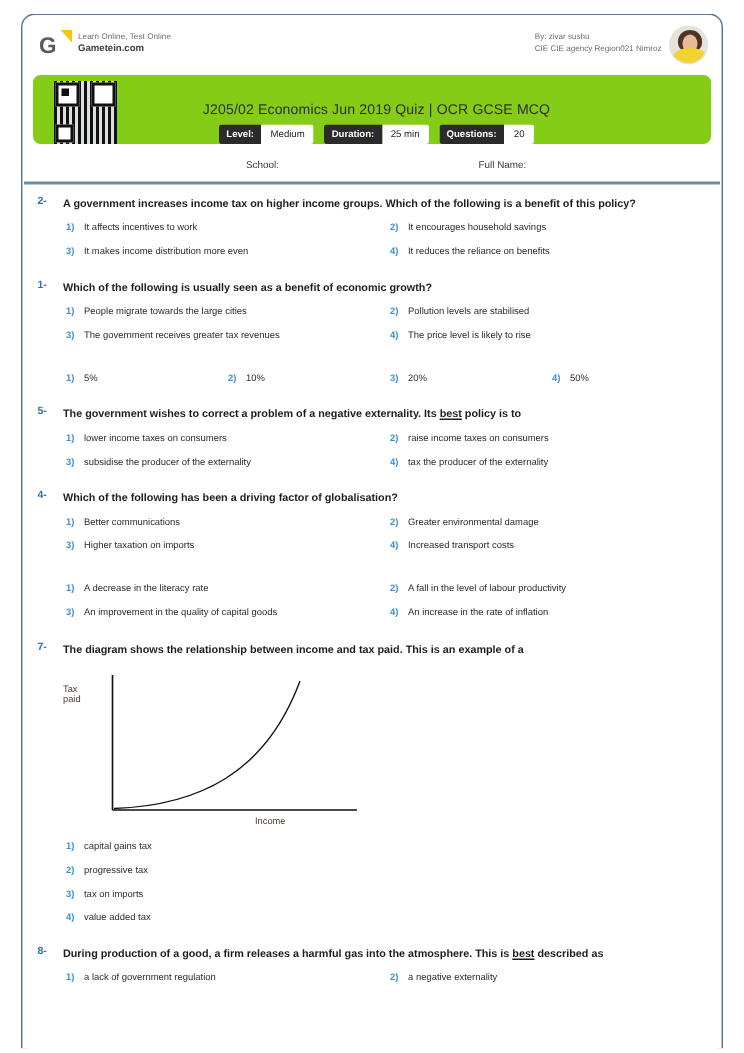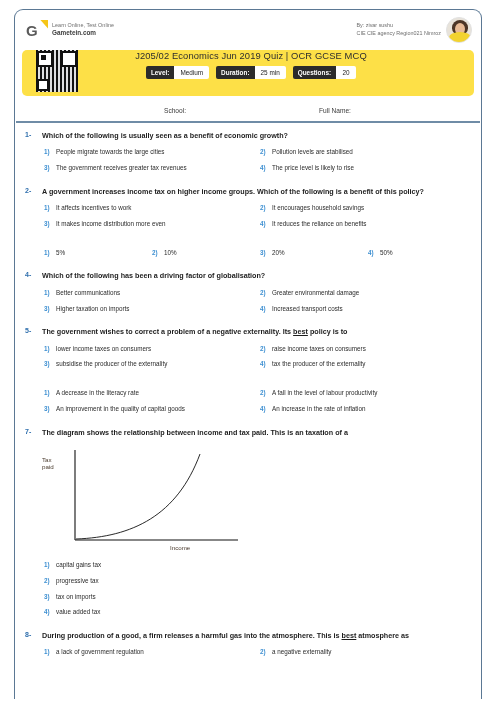--- a/index.html
+++ b/index.html
@@ -67,23 +67,23 @@
   }
   .av-hair { position:absolute; left:5px; top:2px; width:16px; height:15px; border-radius:50% 50% 45% 45%; background:#4c3526; }
   .av-face { position:absolute; left:8px; top:5px; width:10px; height:12px; border-radius:50%; background:#e8bb96; }
   .av-body { position:absolute; left:2px; bottom:-1px; width:22px; height:11px; border-radius:50% 50% 0 0; background:#f2d32f; }
 
   
   .banner {
     position: absolute;
     left: 22px; top: 50px;
     width: 452px; height: 46px;
-    background: #fde047;
+    background: #84cc16;
     border-radius: 5px;
-    display: flex; align-items: flex-start;
+    display: flex; align-items: flex-end;
   }
   .qr {
     width: 42px; height: 42px;
     margin-left: 14px;
     flex: none;
     background:
       repeating-linear-gradient(90deg,#111 0 2px,#dedfe1 2px 4px),
       repeating-linear-gradient(0deg,#111 0 2px,transparent 2px 4px);
     background-color: #fff;
     position: relative;
@@ -248,20 +248,44 @@
 
   <div class="idrow">
     <span class="school">School:</span>
     <span class="fullname">Full Name:</span>
   </div>
   <div class="divider"></div>
 
   <div id="questions">
       <div class="q">
         <div class="q-head">
+          <div class="q-num">2-</div>
+          <div class="q-text">A government increases income tax on higher income groups. Which of the following is a benefit of this policy?</div>
+        </div>
+        <div class="opts cols2">
+          <div class="opt">
+            <span class="opt-n">1)</span>
+            <span class="opt-t">It affects incentives to work</span>
+          </div>
+          <div class="opt">
+            <span class="opt-n">2)</span>
+            <span class="opt-t">It encourages household savings</span>
+          </div>
+          <div class="opt">
+            <span class="opt-n">3)</span>
+            <span class="opt-t">It makes income distribution more even</span>
+          </div>
+          <div class="opt">
+            <span class="opt-n">4)</span>
+            <span class="opt-t">It reduces the reliance on benefits</span>
+          </div>
+        </div>
+      </div>
+      <div class="q">
+        <div class="q-head">
           <div class="q-num">1-</div>
           <div class="q-text">Which of the following is usually seen as a benefit of economic growth?</div>
         </div>
         <div class="opts cols2">
           <div class="opt">
             <span class="opt-n">1)</span>
             <span class="opt-t">People migrate towards the large cities</span>
           </div>
           <div class="opt">
             <span class="opt-n">2)</span>
@@ -271,60 +295,60 @@
             <span class="opt-n">3)</span>
             <span class="opt-t">The government receives greater tax revenues</span>
           </div>
           <div class="opt">
             <span class="opt-n">4)</span>
             <span class="opt-t">The price level is likely to rise</span>
           </div>
         </div>
       </div>
       <div class="q">
-        <div class="q-head">
-          <div class="q-num">2-</div>
-          <div class="q-text">A government increases income tax on higher income groups. Which of the following is a benefit of this policy?</div>
-        </div>
-        <div class="opts cols2">
-          <div class="opt">
-            <span class="opt-n">1)</span>
-            <span class="opt-t">It affects incentives to work</span>
-          </div>
-          <div class="opt">
-            <span class="opt-n">2)</span>
-            <span class="opt-t">It encourages household savings</span>
-          </div>
-          <div class="opt">
-            <span class="opt-n">3)</span>
-            <span class="opt-t">It makes income distribution more even</span>
-          </div>
-          <div class="opt">
-            <span class="opt-n">4)</span>
-            <span class="opt-t">It reduces the reliance on benefits</span>
-          </div>
-        </div>
-      </div>
-      <div class="q">
         <div class="opts cols4">
           <div class="opt">
             <span class="opt-n">1)</span>
             <span class="opt-t">5%</span>
           </div>
           <div class="opt">
             <span class="opt-n">2)</span>
             <span class="opt-t">10%</span>
           </div>
           <div class="opt">
             <span class="opt-n">3)</span>
             <span class="opt-t">20%</span>
           </div>
           <div class="opt">
             <span class="opt-n">4)</span>
             <span class="opt-t">50%</span>
+          </div>
+        </div>
+      </div>
+      <div class="q">
+        <div class="q-head">
+          <div class="q-num">5-</div>
+          <div class="q-text"><span>The government wishes to correct a problem of a negative externality. Its </span><u>best</u><span> policy is to</span></div>
+        </div>
+        <div class="opts cols2">
+          <div class="opt">
+            <span class="opt-n">1)</span>
+            <span class="opt-t">lower income taxes on consumers</span>
+          </div>
+          <div class="opt">
+            <span class="opt-n">2)</span>
+            <span class="opt-t">raise income taxes on consumers</span>
+          </div>
+          <div class="opt">
+            <span class="opt-n">3)</span>
+            <span class="opt-t">subsidise the producer of the externality</span>
+          </div>
+          <div class="opt">
+            <span class="opt-n">4)</span>
+            <span class="opt-t">tax the producer of the externality</span>
           </div>
         </div>
       </div>
       <div class="q">
         <div class="q-head">
           <div class="q-num">4-</div>
           <div class="q-text">Which of the following has been a driving factor of globalisation?</div>
         </div>
         <div class="opts cols2">
           <div class="opt">
@@ -339,44 +363,20 @@
             <span class="opt-n">3)</span>
             <span class="opt-t">Higher taxation on imports</span>
           </div>
           <div class="opt">
             <span class="opt-n">4)</span>
             <span class="opt-t">Increased transport costs</span>
           </div>
         </div>
       </div>
       <div class="q">
-        <div class="q-head">
-          <div class="q-num">5-</div>
-          <div class="q-text"><span>The government wishes to correct a problem of a negative externality. Its </span><u>best</u><span> policy is to</span></div>
-        </div>
-        <div class="opts cols2">
-          <div class="opt">
-            <span class="opt-n">1)</span>
-            <span class="opt-t">lower income taxes on consumers</span>
-          </div>
-          <div class="opt">
-            <span class="opt-n">2)</span>
-            <span class="opt-t">raise income taxes on consumers</span>
-          </div>
-          <div class="opt">
-            <span class="opt-n">3)</span>
-            <span class="opt-t">subsidise the producer of the externality</span>
-          </div>
-          <div class="opt">
-            <span class="opt-n">4)</span>
-            <span class="opt-t">tax the producer of the externality</span>
-          </div>
-        </div>
-      </div>
-      <div class="q">
         <div class="opts cols2">
           <div class="opt">
             <span class="opt-n">1)</span>
             <span class="opt-t">A decrease in the literacy rate</span>
           </div>
           <div class="opt">
             <span class="opt-n">2)</span>
             <span class="opt-t">A fall in the level of labour productivity</span>
           </div>
           <div class="opt">
@@ -385,21 +385,21 @@
           </div>
           <div class="opt">
             <span class="opt-n">4)</span>
             <span class="opt-t">An increase in the rate of inflation</span>
           </div>
         </div>
       </div>
       <div class="q">
         <div class="q-head">
           <div class="q-num">7-</div>
-          <div class="q-text">The diagram shows the relationship between income and tax paid. This is an taxation of a</div>
+          <div class="q-text">The diagram shows the relationship between income and tax paid. This is an example of a</div>
         </div>
         <div class="diagram"><svg width="230" height="110">
             <line x1="33" y1="6" x2="33" y2="96" stroke="#111" stroke-width="1.1"></line>
             <line x1="33" y1="96" x2="196" y2="96" stroke="#111" stroke-width="1.1"></line>
             <path d="M34 95 C 90 93, 135 72, 158 10" fill="none" stroke="#111" stroke-width="0.9"></path>
           </svg><div class="dg-ylabel">Tax<br>paid</div><div class="dg-xlabel">Income</div></div>
         <div class="opts cols1">
           <div class="opt">
             <span class="opt-n">1)</span>
             <span class="opt-t">capital gains tax</span>
@@ -414,21 +414,21 @@
           </div>
           <div class="opt">
             <span class="opt-n">4)</span>
             <span class="opt-t">value added tax</span>
           </div>
         </div>
       </div>
       <div class="q">
         <div class="q-head">
           <div class="q-num">8-</div>
-          <div class="q-text"><span>During production of a good, a firm releases a harmful gas into the atmosphere. This is </span><u>best</u><span> atmosphere as</span></div>
+          <div class="q-text"><span>During production of a good, a firm releases a harmful gas into the atmosphere. This is </span><u>best</u><span> described as</span></div>
         </div>
         <div class="opts cols2">
           <div class="opt">
             <span class="opt-n">1)</span>
             <span class="opt-t">a lack of government regulation</span>
           </div>
           <div class="opt">
             <span class="opt-n">2)</span>
             <span class="opt-t">a negative externality</span>
           </div>

